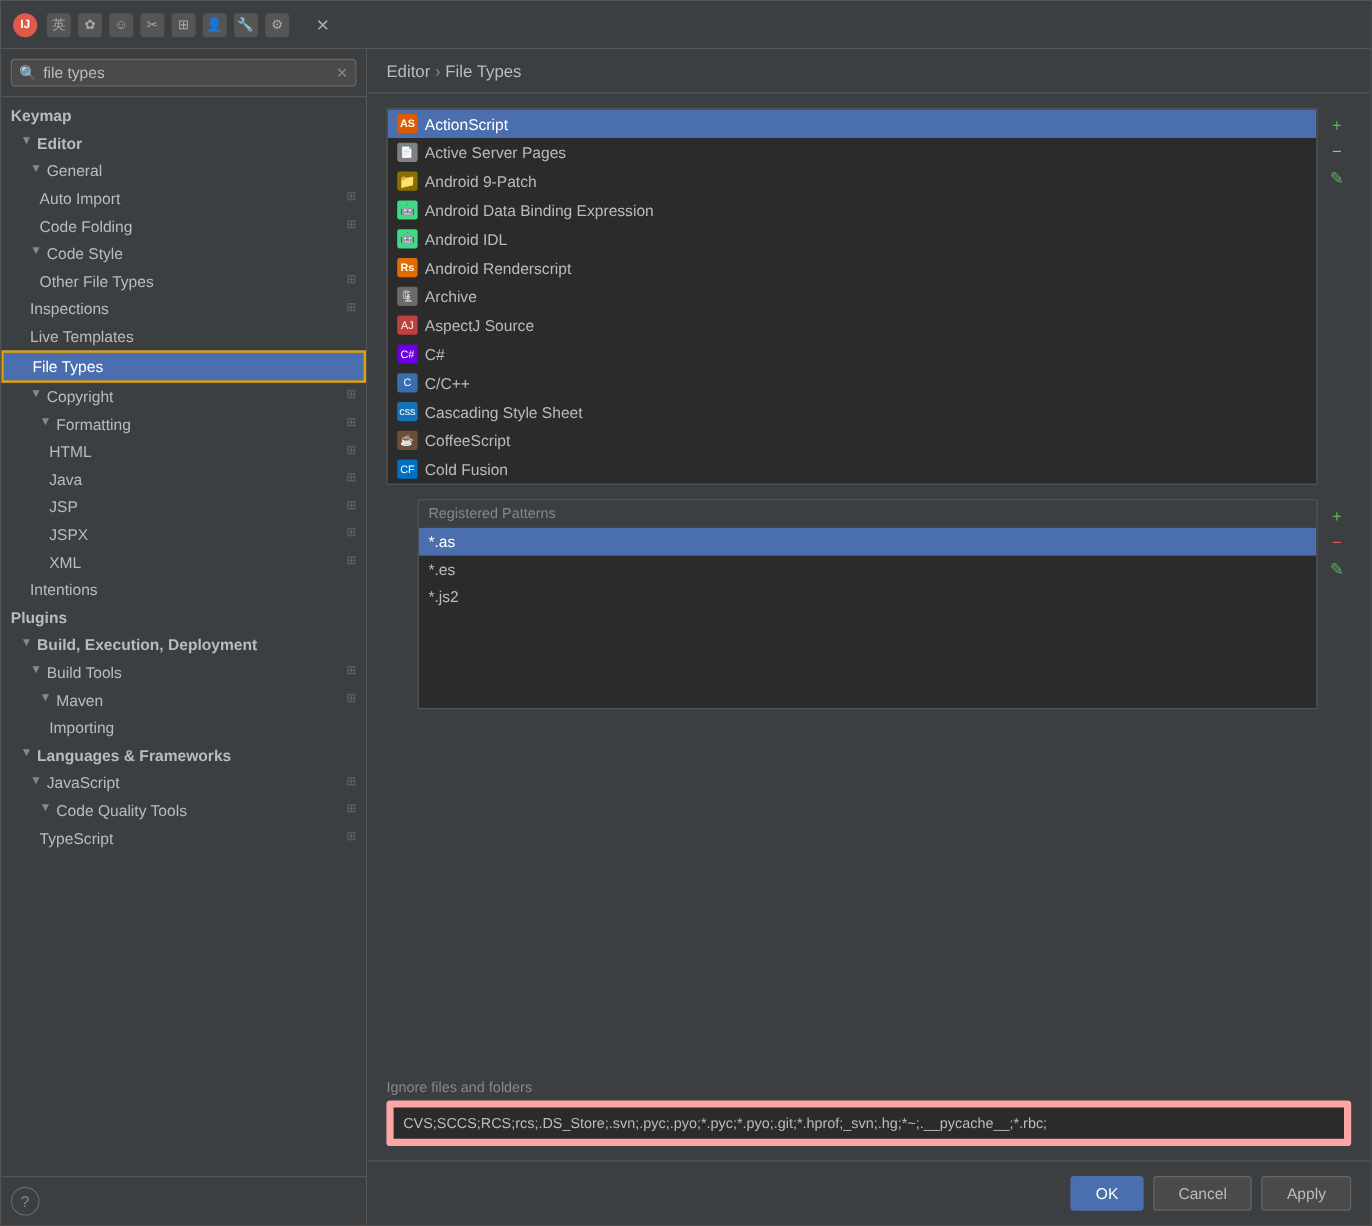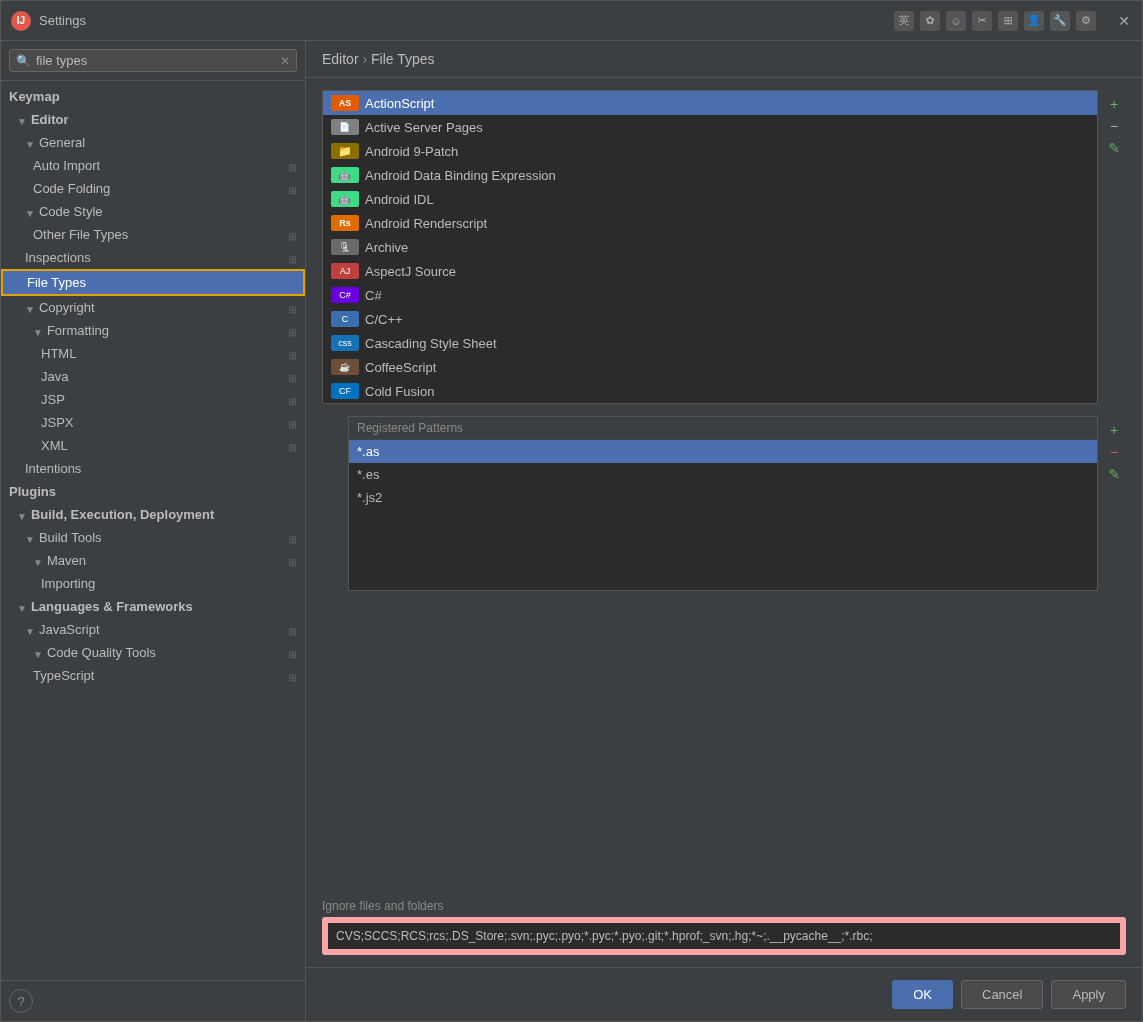--- a/index.html
+++ b/index.html
@@ -145,21 +145,21 @@
     }
 
     .tree-nav::-webkit-scrollbar { width: 8px; }
     .tree-nav::-webkit-scrollbar-track { background: #3c3f41; }
     .tree-nav::-webkit-scrollbar-thumb { background: #5a5a5a; border-radius: 4px; }
 
     .nav-item {
       padding: 4px 8px 4px 12px;
       cursor: pointer;
       display: flex;
-      align-items: flex-end;
+      align-items: flex-start;
       white-space: nowrap;
     }
 
     .nav-item.selected {
       background: #4b6eaf;
       color: white;
       border: 1px solid #e5a000;
     }
 
     .nav-item.section-header {
@@ -254,21 +254,21 @@
       color: #bbbbbb;
       font-size: 13px;
     }
 
     .list-item.selected {
       background: #4b6eaf;
       color: white;
     }
 
     .file-icon {
-      width: 28px;
+      width: 17px;
       height: 16px;
       flex-shrink: 0;
       display: flex;
       align-items: center;
       justify-content: center;
       font-size: 10px;
       border-radius: 2px;
     }
 
     .icon-as { background: #e05a00; color: white; font-weight: bold; font-size: 9px; }
@@ -379,21 +379,20 @@
       border-bottom: 1px solid #444;
     }
   </style>
 </head>
 <body>
 
 <div class="window">
 
   <div class="title-bar">
     <div class="title-bar-logo">IJ</div>
-    <span class="title-bar-title">Settings</span>
     <div class="title-bar-icons">
       <div class="title-icon">英</div>
       <div class="title-icon">✿</div>
       <div class="title-icon">☺</div>
       <div class="title-icon">✂</div>
       <div class="title-icon">⊞</div>
       <div class="title-icon">👤</div>
       <div class="title-icon">🔧</div>
       <div class="title-icon">⚙</div>
     </div>
@@ -445,20 +444,23 @@
         <div class="nav-item level-3">
           <span>Other File Types</span>
           <span class="nav-ext-icon">⊞</span>
         </div>
 
         <div class="nav-item level-2">
           <span>Inspections</span>
           <span class="nav-ext-icon">⊞</span>
         </div>
 
+        <div class="nav-item level-2">
+          <span>Live Templates</span>
+        </div>
 
         <div class="nav-item level-2 selected" style="border: 2px solid #e5a000;">
           <span>File Types</span>
         </div>
 
         <div class="nav-item level-2">
           <span class="triangle">▼</span>
           <span>Copyright</span>
           <span class="nav-ext-icon">⊞</span>
         </div>

